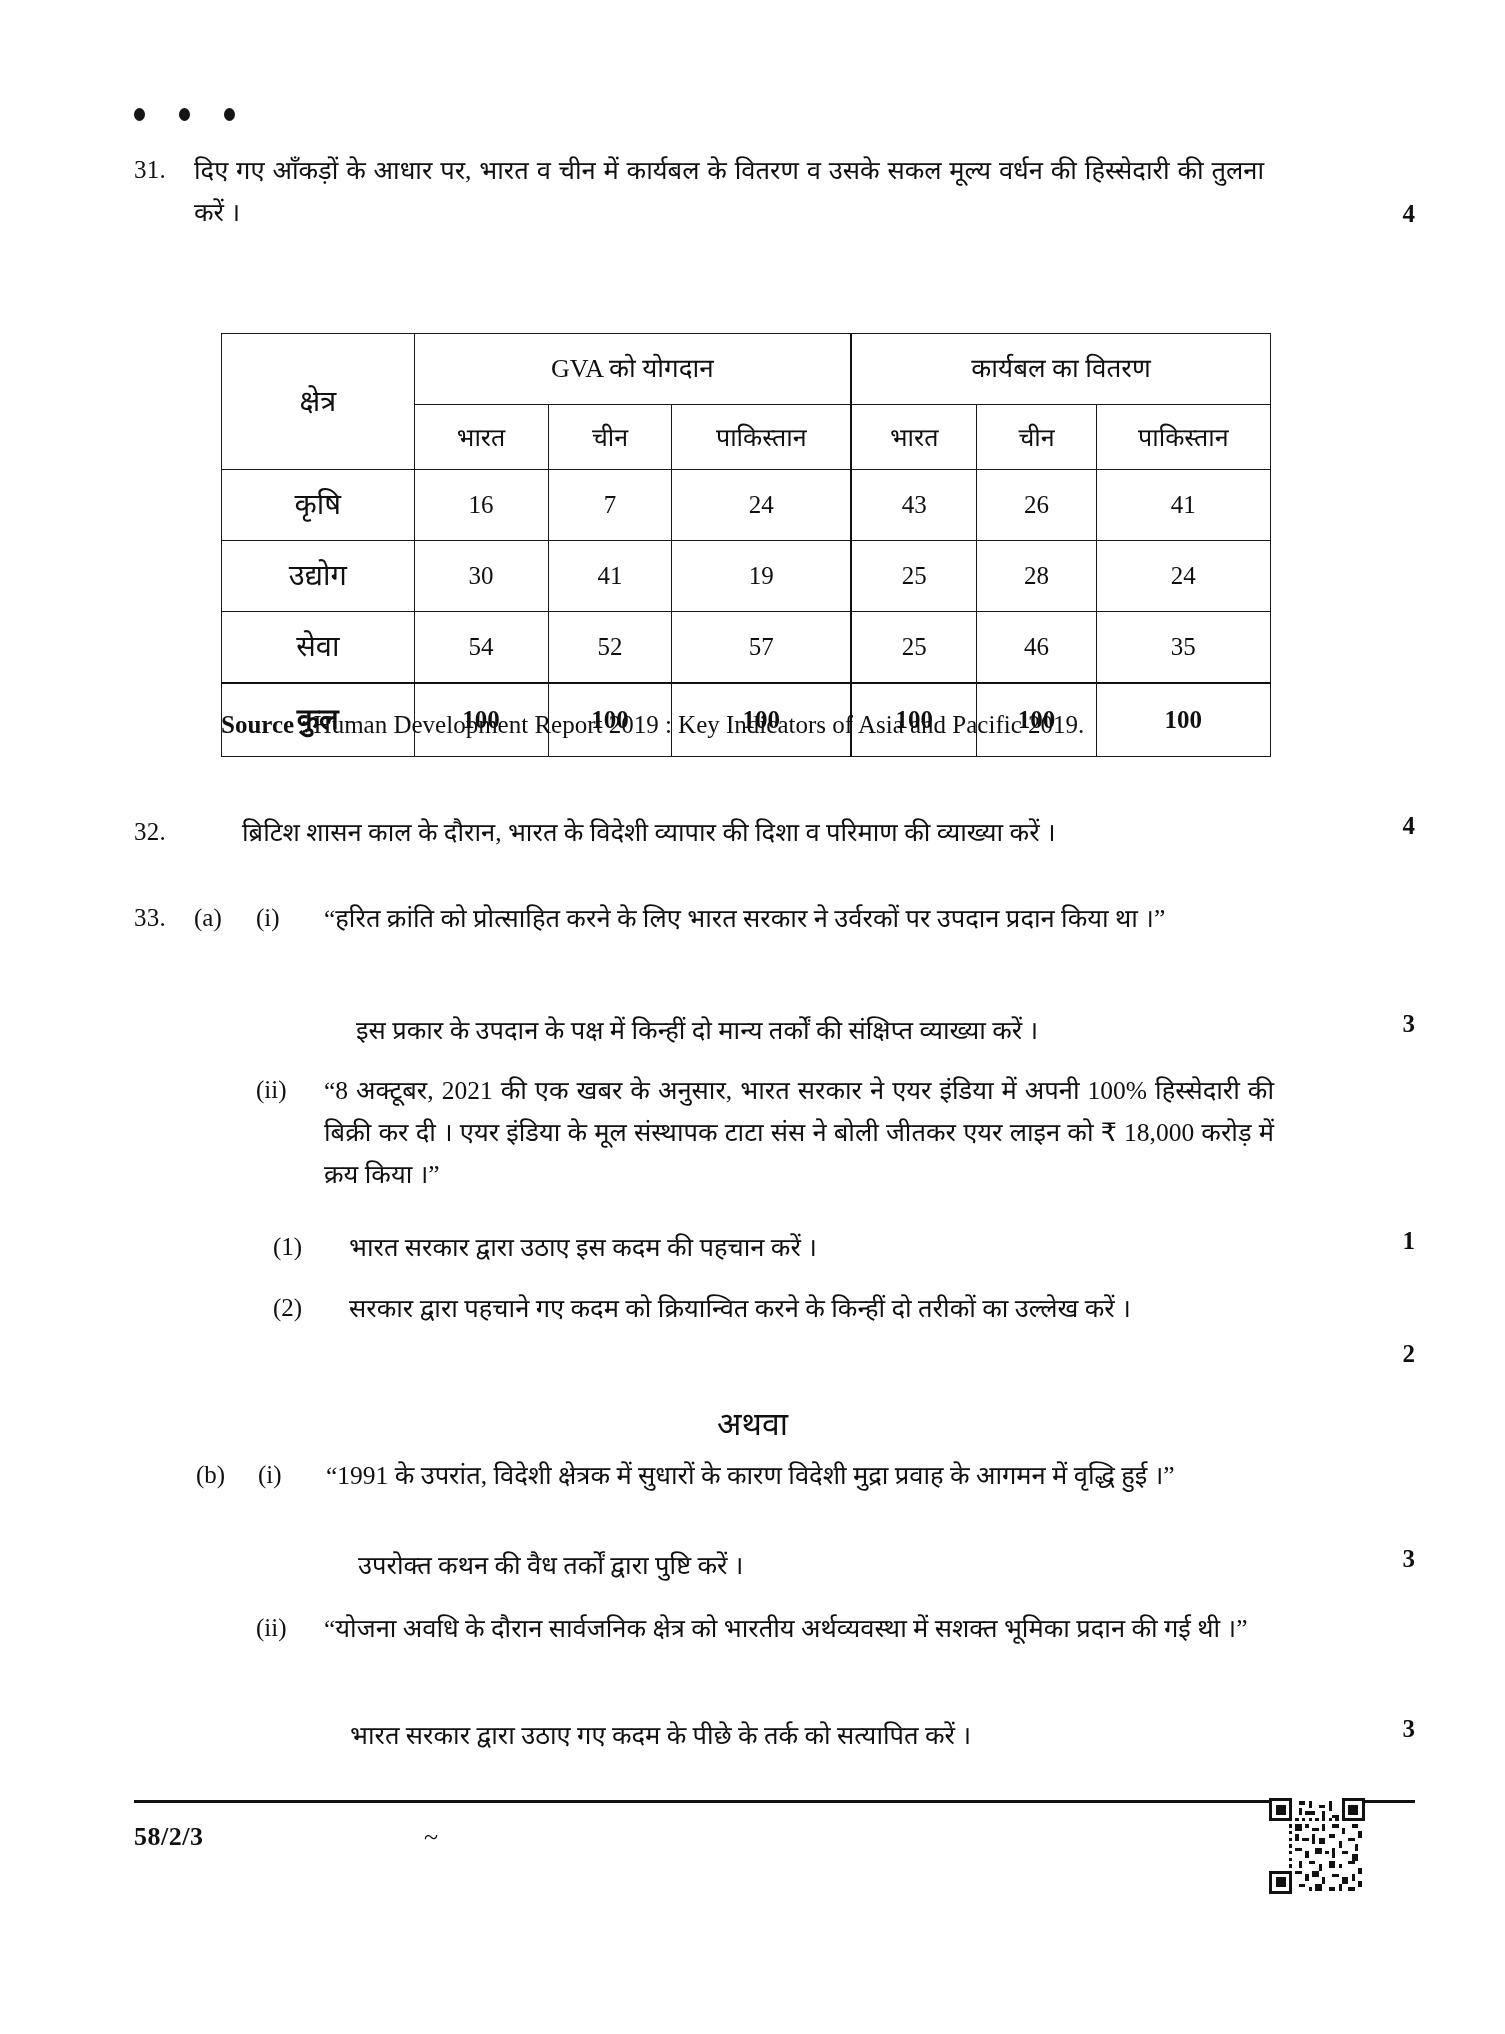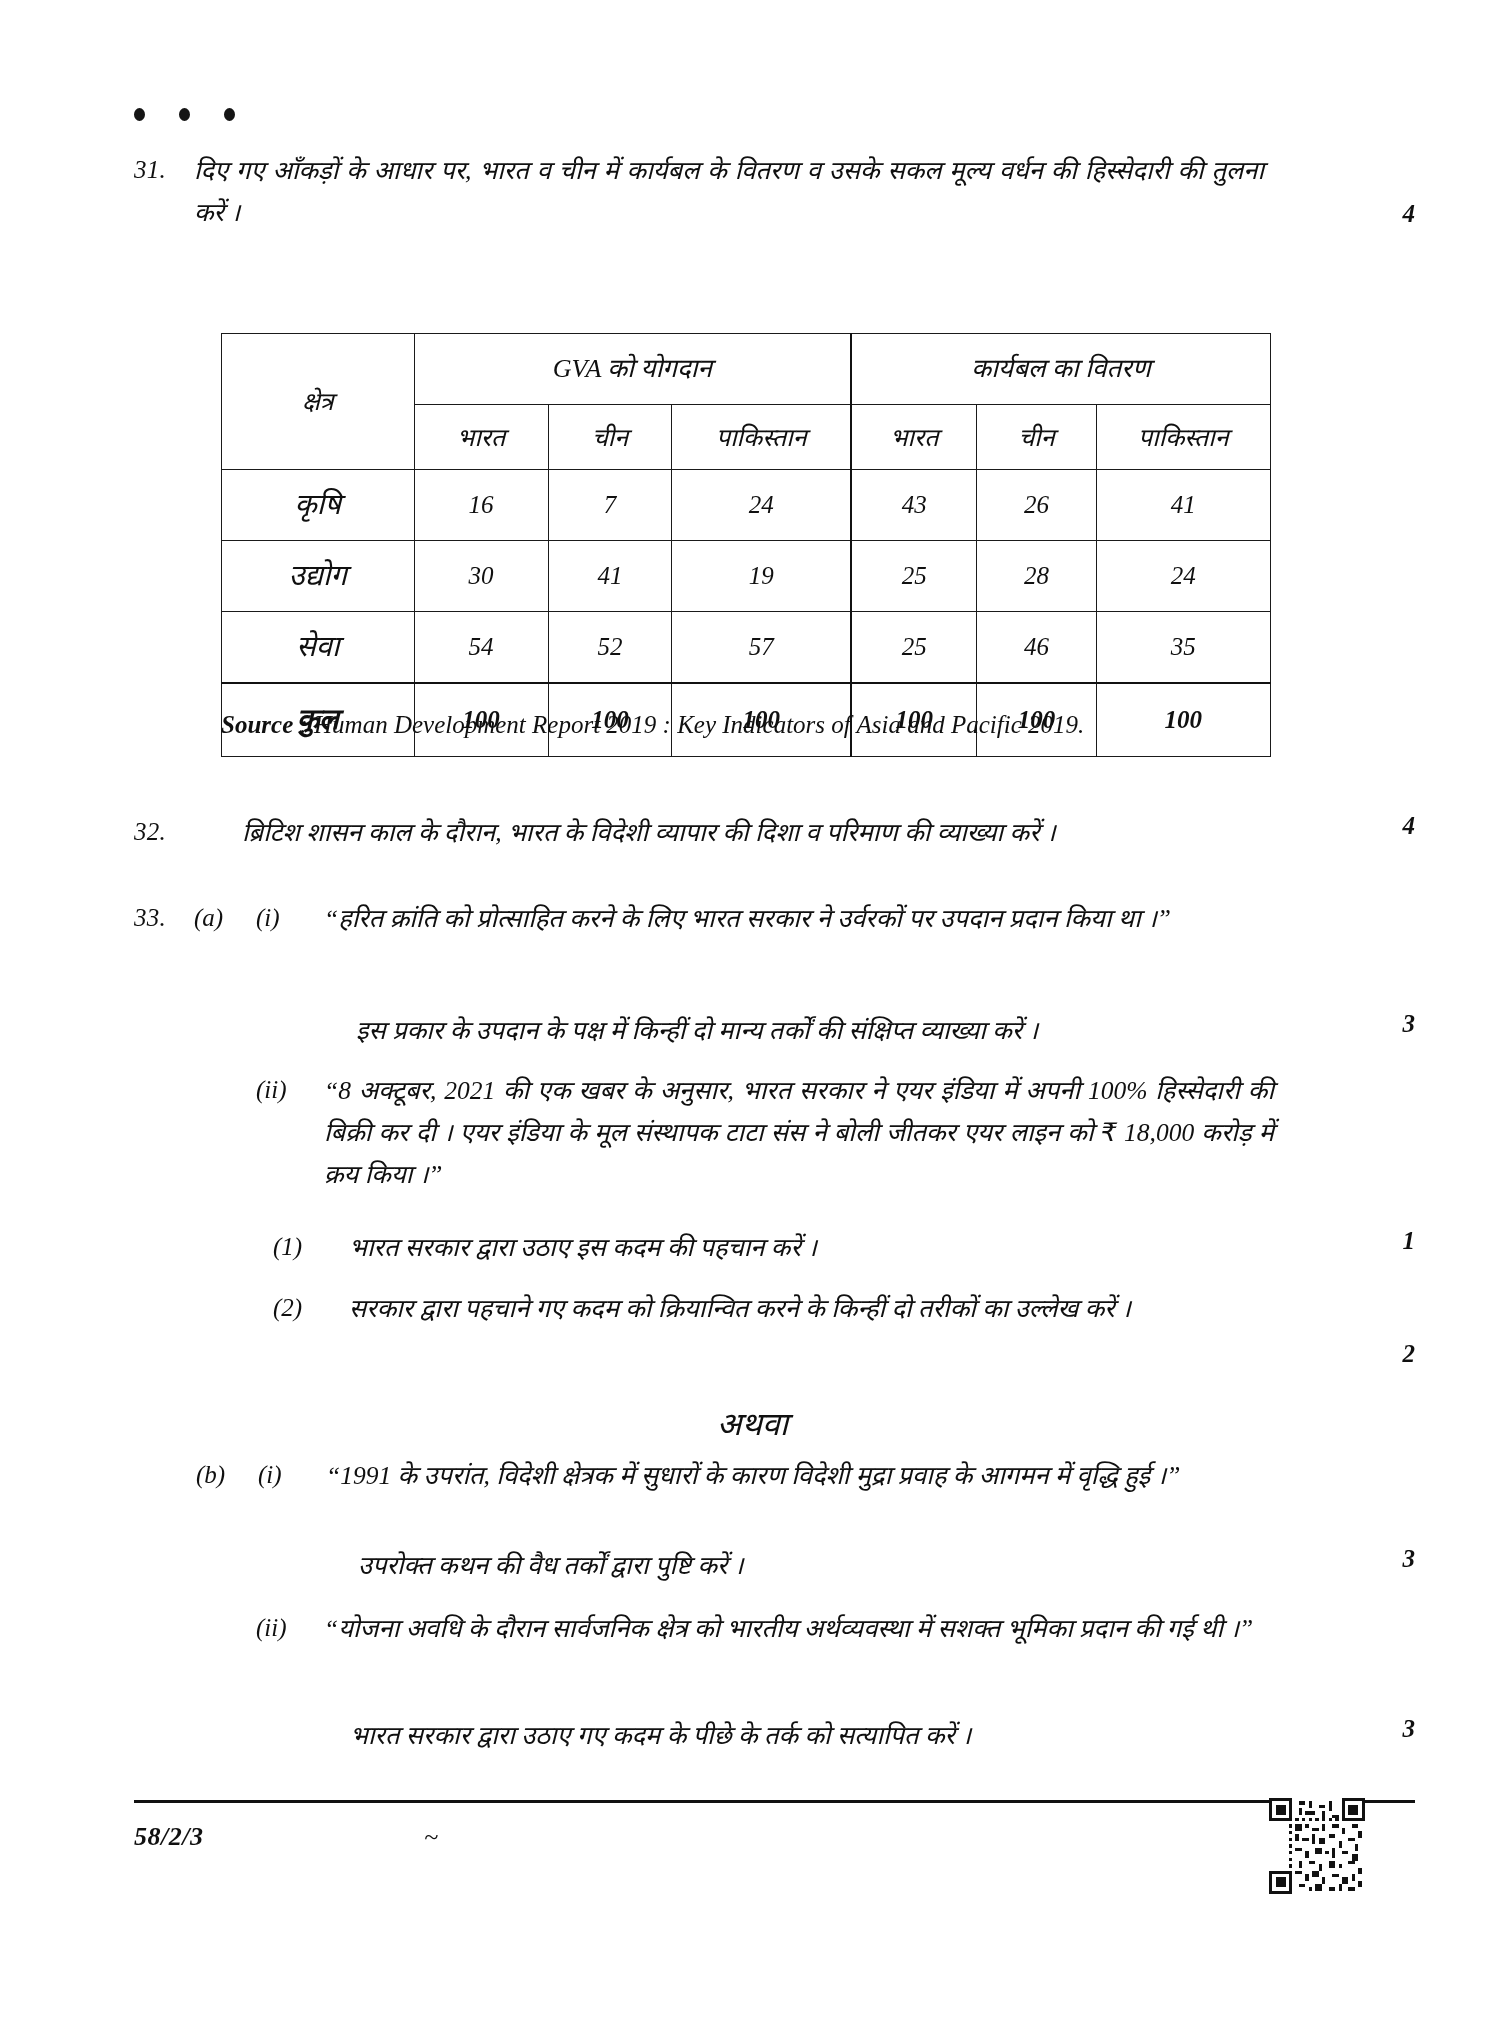--- a/index.html
+++ b/index.html
@@ -14,21 +14,20 @@
     position: relative;
     font-family: "Liberation Serif", "DejaVu Serif", serif;
     color: #101010;
     overflow: hidden;
   }
 
   .page {
     position: absolute;
     inset: 0;
     padding: 12px;
-    font-style: italic;
   }
 
   
   .dots {
     position: absolute;
     left: 134px;
     top: 108px;
     display: flex;
     gap: 34px;
   }
@@ -137,21 +136,21 @@
   }
   table.stats tr.total td {
     font-weight: bold;
     border-top: 2.6px solid #111;
     height: 60px;
   }
   table.stats th.corner {
     border-bottom: none;
     border-right: 1.6px solid #1a1a1a;
     vertical-align: middle;
-    font-size: 25px;
+    font-size: 29px;
   }
   table.stats .divider-strong {
     border-left: 2.2px solid #111;
   }
 
   .source {
     position: absolute;
     left: 221px;
     top: 706px;
     width: 1060px;

